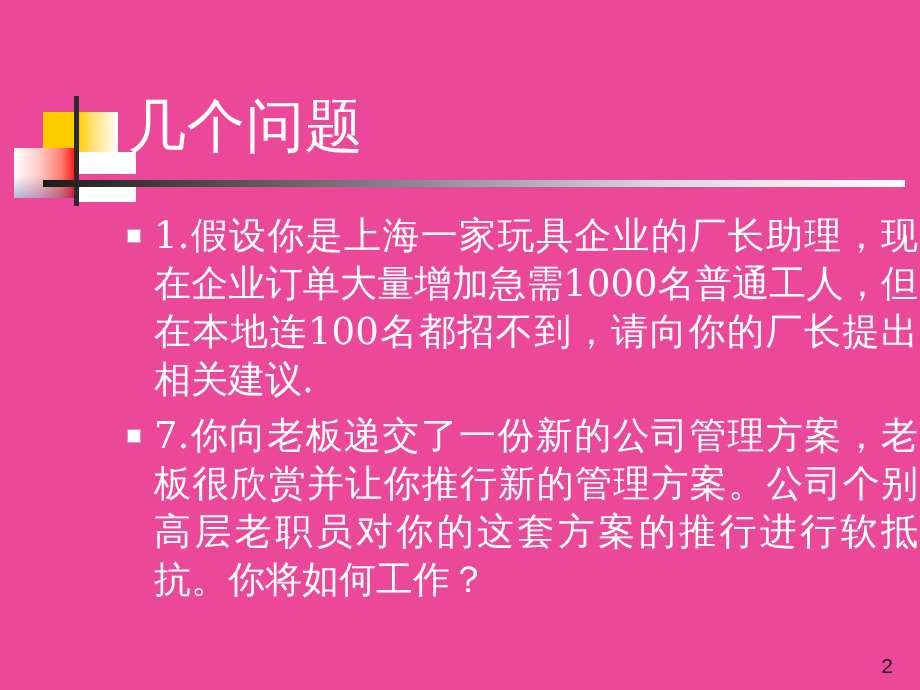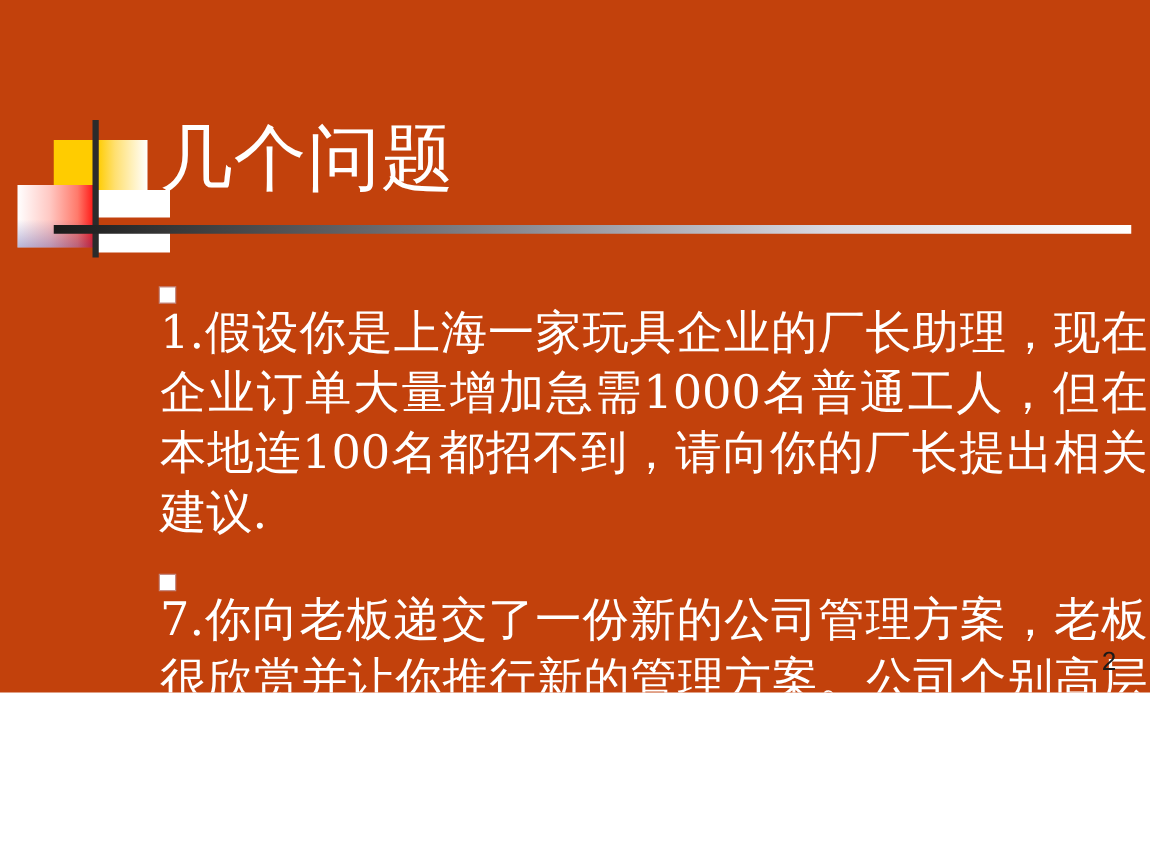--- a/index.html
+++ b/index.html
@@ -9,22 +9,22 @@
   body {
     width: 920px;
     height: 690px;
     overflow: hidden;
     font-family: "DejaVu Serif", "Liberation Serif", serif;
   }
 
   #slide {
     position: relative;
     width: 920px;
-    height: 554px;
-    background: #c2410c;
+    height: 690px;
+    background: #ec4899;
     overflow: hidden;
     text-decoration: underline;
   }
 
   
   .deco-yellow {
     position: absolute;
     left: 43px;
     top: 112px;
     width: 35px;
@@ -105,21 +105,20 @@
   .body-list {
     position: absolute;
     left: 128px;
     top: 212px;
     width: 790px;
   }
   .bullet-row {
     display: flex;
     align-items: flex-start;
     margin-bottom: 8px;
-    flex-direction: column;
   }
   .bullet-mark {
     flex: 0 0 auto;
     width: 12px;
     height: 12px;
     background: #FFFFFF;
     margin-top: 18px;
     margin-right: 14px;
     box-shadow: 0 0 0 1px rgba(200,200,230,0.55);
   }

